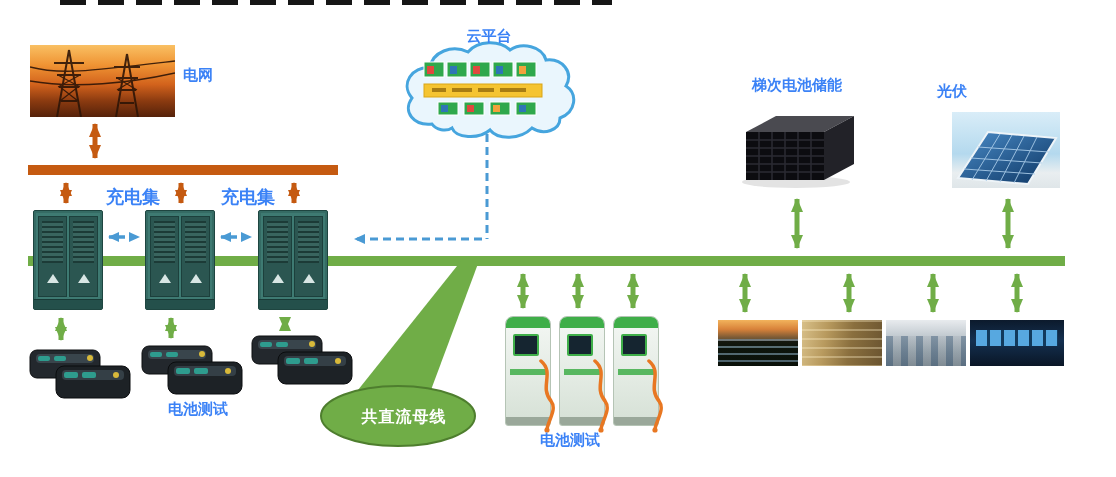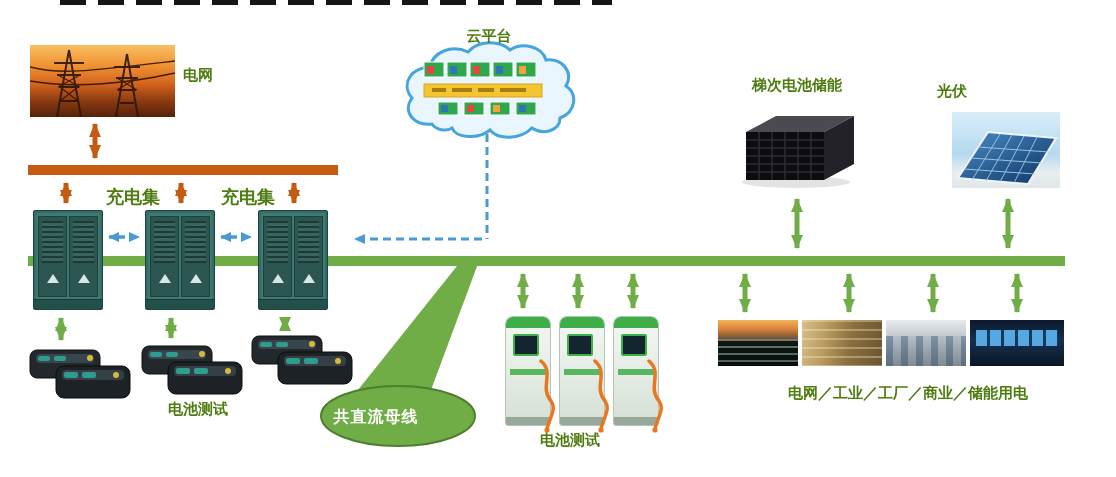--- a/index.html
+++ b/index.html
@@ -1,21 +1,21 @@
 <!DOCTYPE html>
 <html><head>
 <meta charset="utf-8">
 <style>
   *{margin:0;padding:0;box-sizing:border-box}
   html,body{background:#fff}
   .canvas{position:relative;width:1116px;height:477px;background:#fff;overflow:hidden;
           font-family:"Liberation Sans","DejaVu Sans",sans-serif;color:#000}
   .layer{position:absolute;left:0;top:0;z-index:1}
   .node{position:absolute;z-index:2}
-  .label{position:absolute;z-index:3;font-weight:700;font-size:15px;line-height:1.2;white-space:nowrap;color:#4d7c0f}
+  .label{position:absolute;z-index:3;font-weight:700;font-size:15px;line-height:1.2;white-space:nowrap;color:#3b82f6}
   .label.sm{font-size:18px}
   .label.center{transform:translateX(-50%)}
   .label.onbus{color:#fff;font-size:16px;letter-spacing:1px}
   .frag{position:absolute;left:60px;top:0;width:552px;height:5px;z-index:3;
         background:repeating-linear-gradient(90deg,#161616 0 26px,transparent 26px 38px)}
   
   .grid-photo{background:linear-gradient(180deg,#f9c063 0%,#ef9333 28%,#d2621c 55%,#8a3a10 78%,#55220a 100%)}
   
   .pv-photo{background:linear-gradient(180deg,#d9edf8 0%,#b4d9ee 55%,#e9eef0 80%,#dfe6e9 100%)}
   
@@ -216,21 +216,21 @@
       <circle cx="62" cy="16" r="3" fill="#d8b93a"></circle>
       <rect x="28" y="24" width="74" height="32" rx="8" fill="#1d2226" stroke="#0b0d0f"></rect>
       <rect x="34" y="28" width="62" height="10" rx="4" fill="#343f46"></rect>
       <rect x="36" y="30" width="14" height="6" rx="2" fill="#2e9c8e"></rect>
       <rect x="54" y="30" width="14" height="6" rx="2" fill="#2e9c8e"></rect>
       <circle cx="88" cy="33" r="3" fill="#d8b93a"></circle>
     </svg>
   </div>
   <div class="label center" style="left:198px;top:400px">电池测试</div>
 
-  <div class="label center onbus" style="left:376px;top:407px">共直流母线</div>
+  <div class="label center onbus" style="left:404px;top:407px">共直流母线</div>
 
   <div class="charger" style="left:505px;top:316px">
     <div class="ch-top"></div>
     <div class="ch-screen"></div>
     <div class="ch-stripe"></div>
     <div class="ch-base"></div>
     <svg class="ch-cable" width="22" height="75" viewBox="0 0 22 75">
       <path d="M4,2 C18,14 2,28 14,42 C20,50 12,60 10,70" stroke="#E87722" stroke-width="3.5" fill="none" stroke-linecap="round"></path>
       <circle cx="10" cy="71" r="2.6" fill="#E87722"></circle>
     </svg>
@@ -285,15 +285,14 @@
         <path d="M20,68 L48,22 M34,69 L60,23 M48,70 L72,24 M62,71 L85,25"></path>
         <path d="M12,57 L83,62 M19,46 L90,51 M26,35 L97,40"></path>
       </g>
     </svg>
   </div>
 
   <div class="load l1" style="left:718px;top:320px;width:80px;height:46px"></div>
   <div class="load l2" style="left:802px;top:320px;width:80px;height:46px"></div>
   <div class="load l3" style="left:886px;top:320px;width:80px;height:46px"></div>
   <div class="load l4" style="left:970px;top:320px;width:94px;height:46px"></div>
-  <div class="label center" style="left:908px;top:384px">电网／工业／工厂／商业／储能用电</div>
 
 </div>
 
 </body></html>

